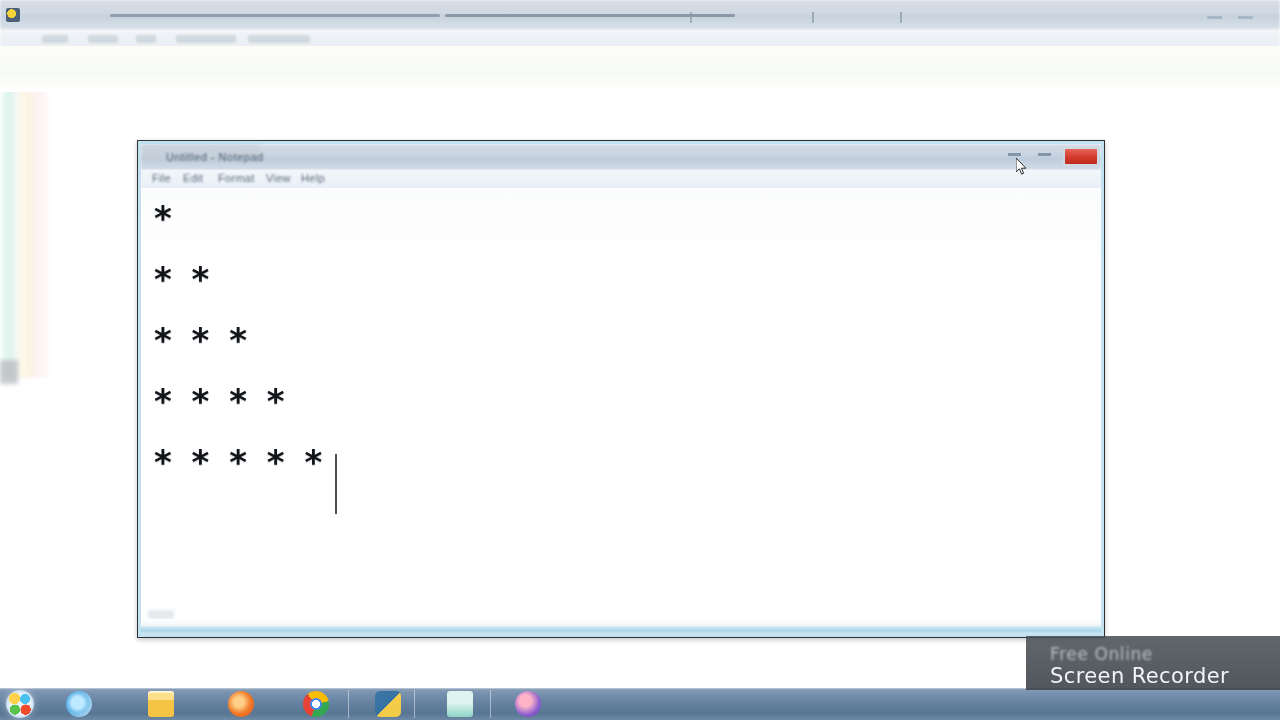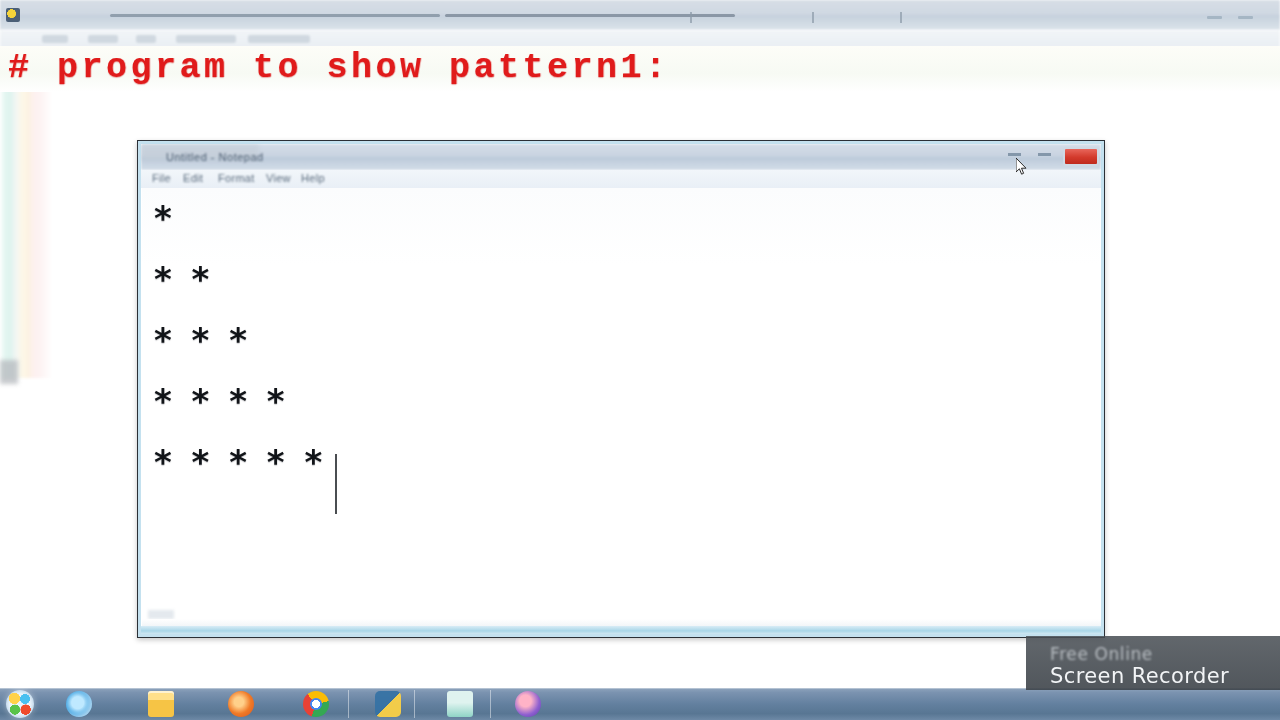--- a/index.html
+++ b/index.html
@@ -411,21 +411,20 @@
     <div class="bg-menu-blob" style="left:42px;width:26px;"></div>
     <div class="bg-menu-blob" style="left:88px;width:30px;"></div>
     <div class="bg-menu-blob" style="left:136px;width:20px;"></div>
     <div class="bg-menu-blob" style="left:176px;width:60px;"></div>
     <div class="bg-menu-blob" style="left:248px;width:62px;"></div>
     <div class="bg-left-stripes"></div>
     <div class="bg-left-grey"></div>
   </div>
 
   <div class="comment-band"></div>
-  <div class="comment-text"># program to show pattern1:</div>
 
   <div class="notepad">
 
     <div class="np-titlebar"></div>
     <div class="np-title-shade"></div>
     <div class="np-title">Untitled - Notepad</div>
 
     <div class="np-btn-min"></div>
     <div class="np-btn-max"></div>
     <div class="np-btn-close"></div>

